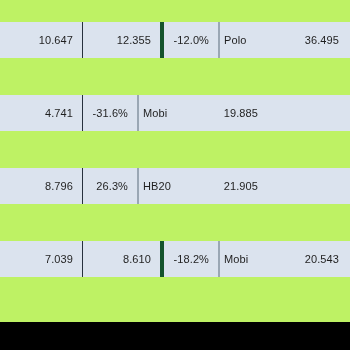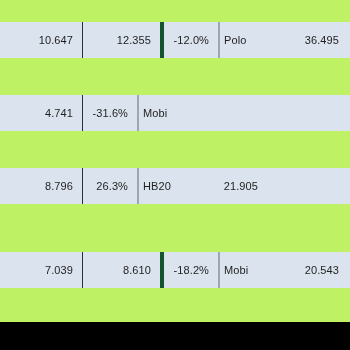--- a/index.html
+++ b/index.html
@@ -72,30 +72,31 @@
       <div class="cell num c1">12.355</div>
       <div class="cell num c2">-12.0%</div>
       <div class="cell txt c3">Polo</div>
       <div class="cell num c4">36.495</div>
     </div>
 
     <div class="row" style="top:95px;">
       <div class="cell num c0">4.741</div>
       <div class="cell num c2">-31.6%</div>
       <div class="cell txt c3">Mobi</div>
+      <div class="cell num c4">19.885</div>
     </div>
 
     <div class="row" style="top:168px;">
       <div class="cell num c0">8.796</div>
       <div class="cell num c2">26.3%</div>
       <div class="cell txt c3">HB20</div>
       <div class="cell num c4">21.905</div>
     </div>
 
-    <div class="row" style="top:252px;">
+    <div class="row" style="top:241px;">
       <div class="cell num c0">7.039</div>
       <div class="cell num c1">8.610</div>
       <div class="cell num c2">-18.2%</div>
       <div class="cell txt c3">Mobi</div>
       <div class="cell num c4">20.543</div>
     </div>
 
   </div>
 </div>
 

